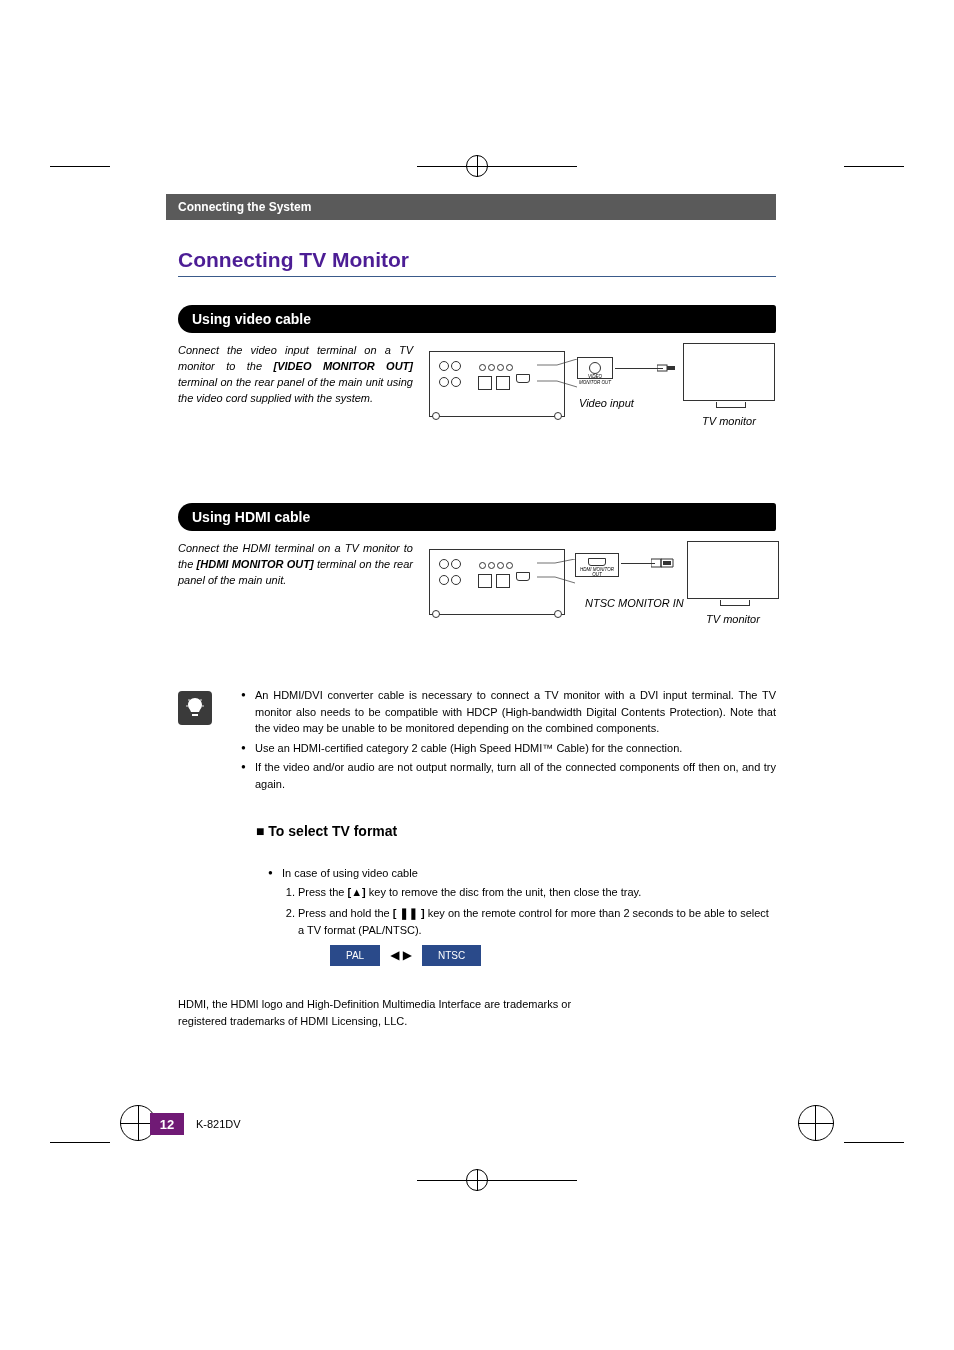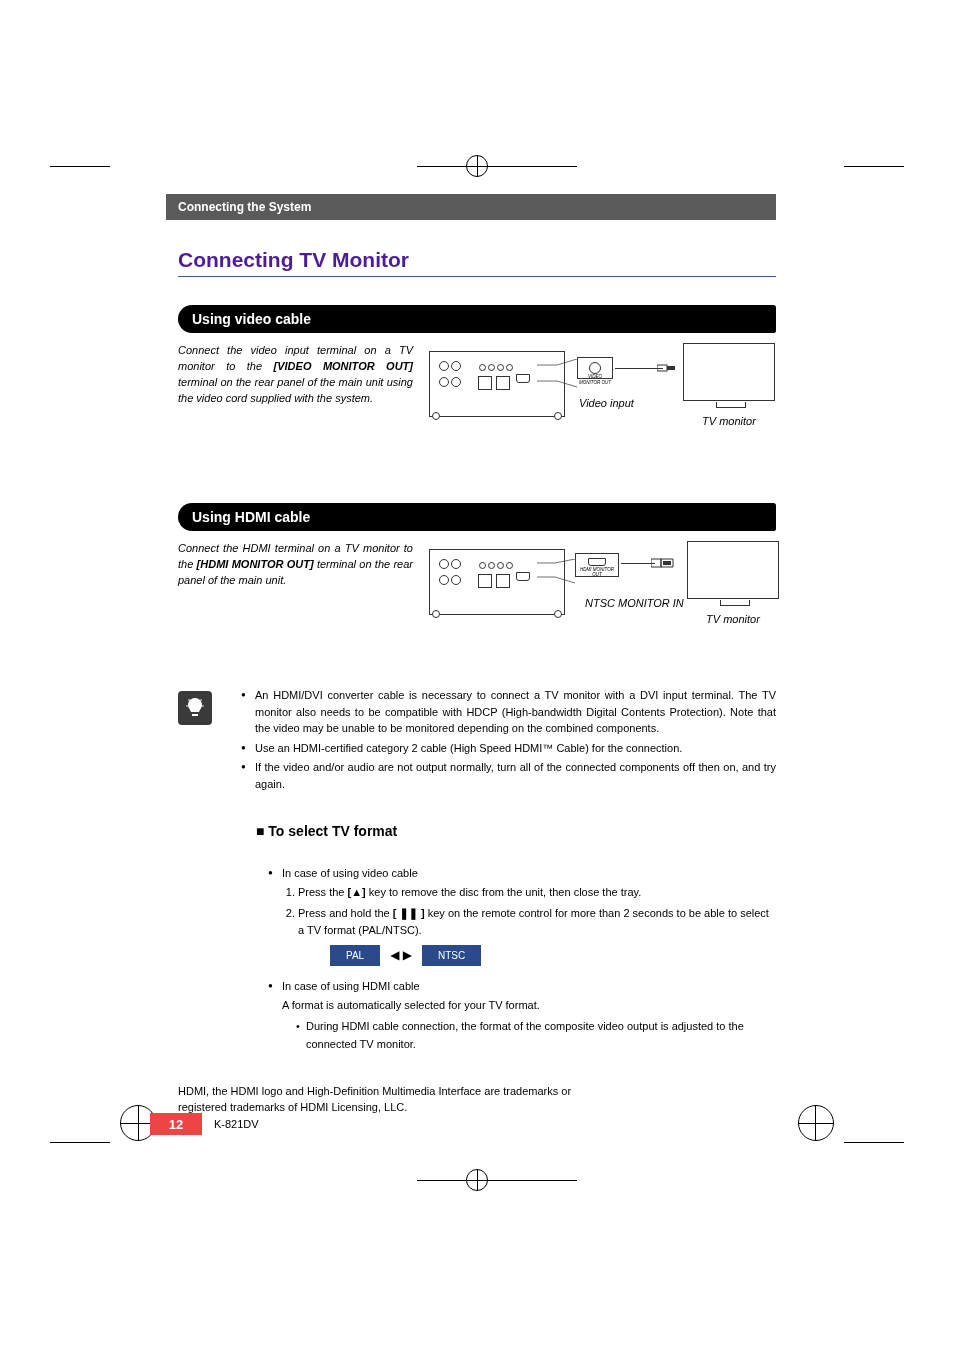--- a/index.html
+++ b/index.html
@@ -144,22 +144,22 @@
   .bullet-sub::before { content:"•"; position:absolute; left:0;}
 
   .trademark {
     font-size:11px; line-height:1.5; margin-top:30px; width:400px;
   }
   .footer {
     position:absolute; left:150px; bottom:215px;
     display:flex; align-items:center; gap:12px;
   }
   .page-num {
-    background:#ef4444; color:#fff; font-weight:bold; font-size:13px;
-    width:52px; height:22px; display:flex; align-items:center; justify-content:center;
+    background:#701a75; color:#fff; font-weight:bold; font-size:13px;
+    width:34px; height:22px; display:flex; align-items:center; justify-content:center;
   }
   .model { font-size:11px; font-weight:normal; }
 
   .hdmi-port {
     border:1px solid #333; width:44px; height:24px; position:absolute;
     font-size:5px; text-align:center; line-height:1; padding-top:2px;
   }
   .hdmi-slot { width:18px; height:8px; border:1px solid #333; margin:2px auto 0; border-radius:0 0 3px 3px;}
 </style>
 </head>
@@ -303,25 +303,20 @@
           <span>Press and hold the </span><b>[ ❚❚ ]</b><span> key on the remote control for more than 2 seconds to be able to select a TV format (PAL/NTSC).</span>
           <div class="pal-ntsc">
             <span class="pill">PAL</span>
             <span class="arrows">◀ ▶</span>
             <span class="pill">NTSC</span>
           </div>
         </li>
       </ol>
     </div>
 
-    <div class="case">
-      <div class="case-head">In case of using HDMI cable</div>
-      <div style="margin-left:14px">A format is automatically selected for your TV format.</div>
-      <div class="bullet-sub" style="margin-top:4px">During HDMI cable connection, the format of the composite video output is adjusted to the connected TV monitor.</div>
-    </div>
   </div>
 
   <div class="trademark">HDMI, the HDMI logo and High-Definition Multimedia Interface are trademarks or registered trademarks of HDMI Licensing, LLC.</div>
 
 </div>
 
 <div class="footer">
   <div class="page-num">12</div>
   <div class="model">K-821DV</div>
 </div>

